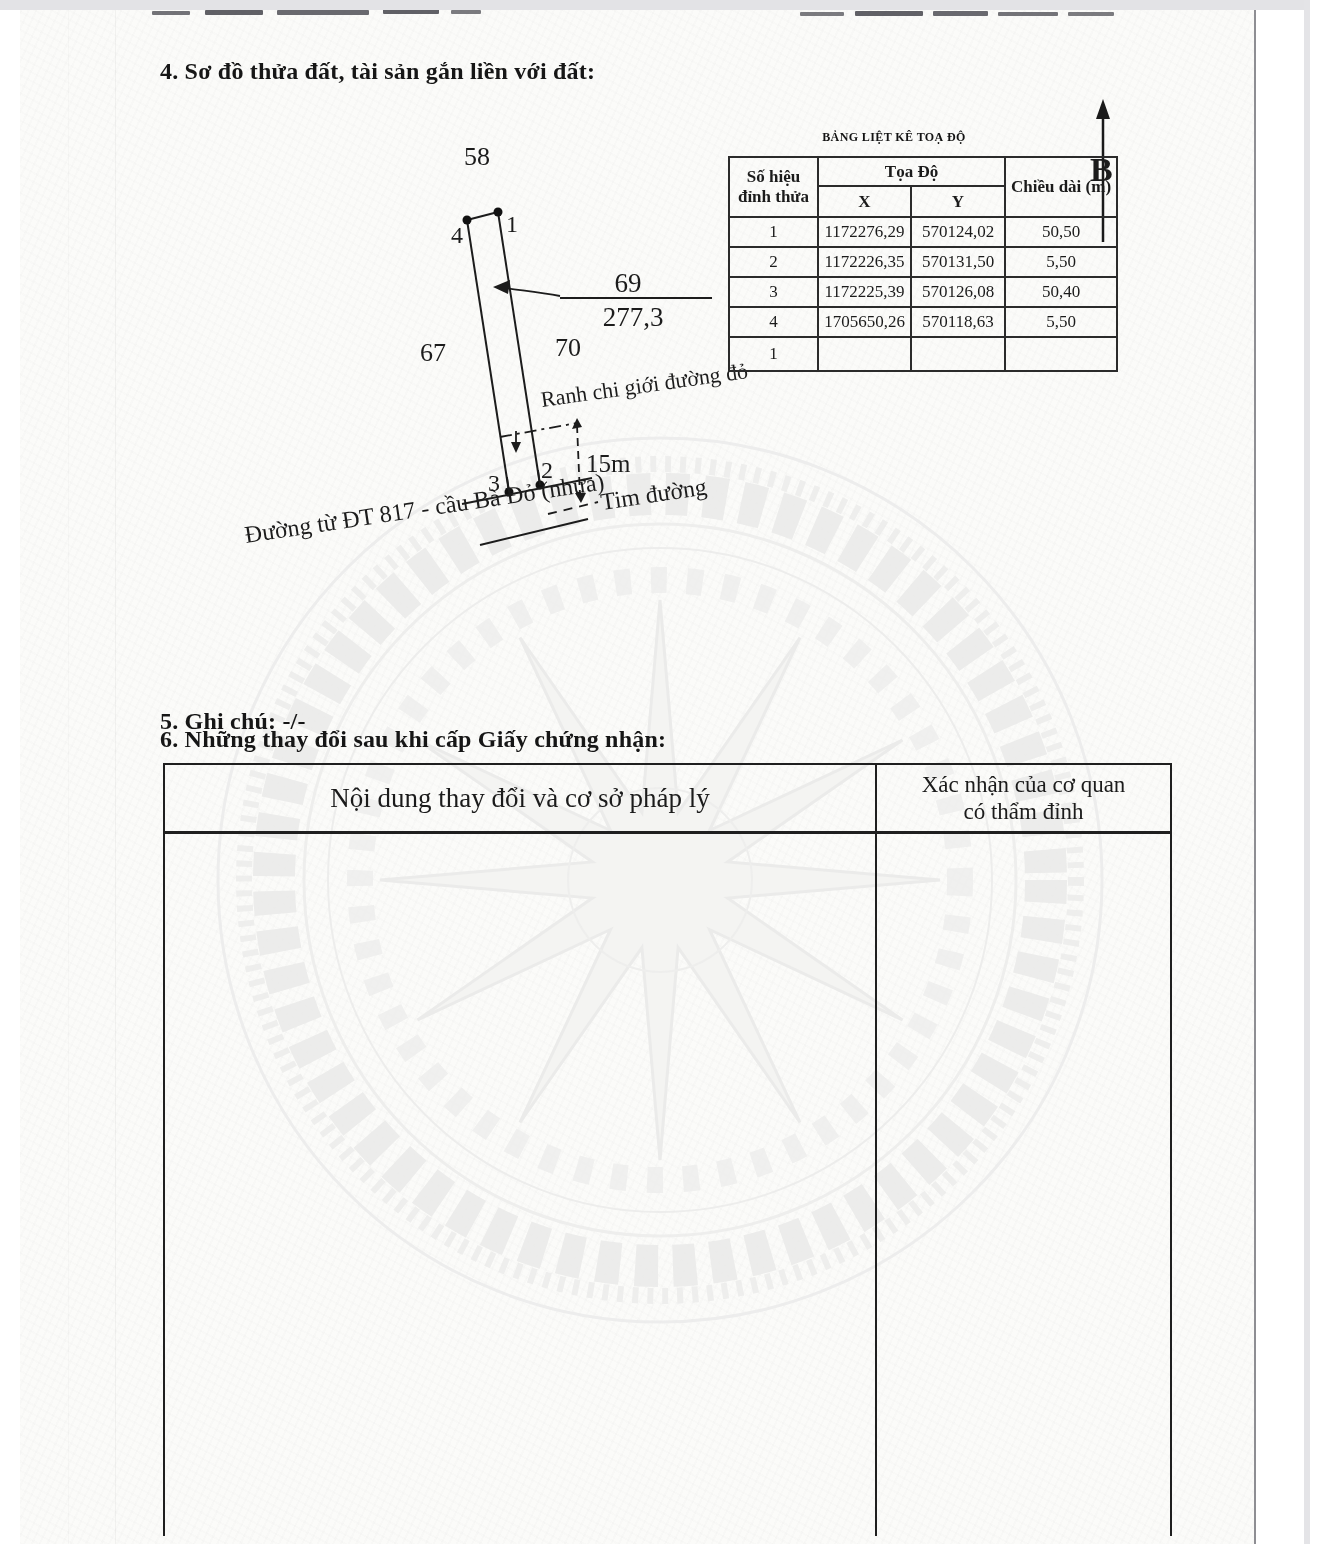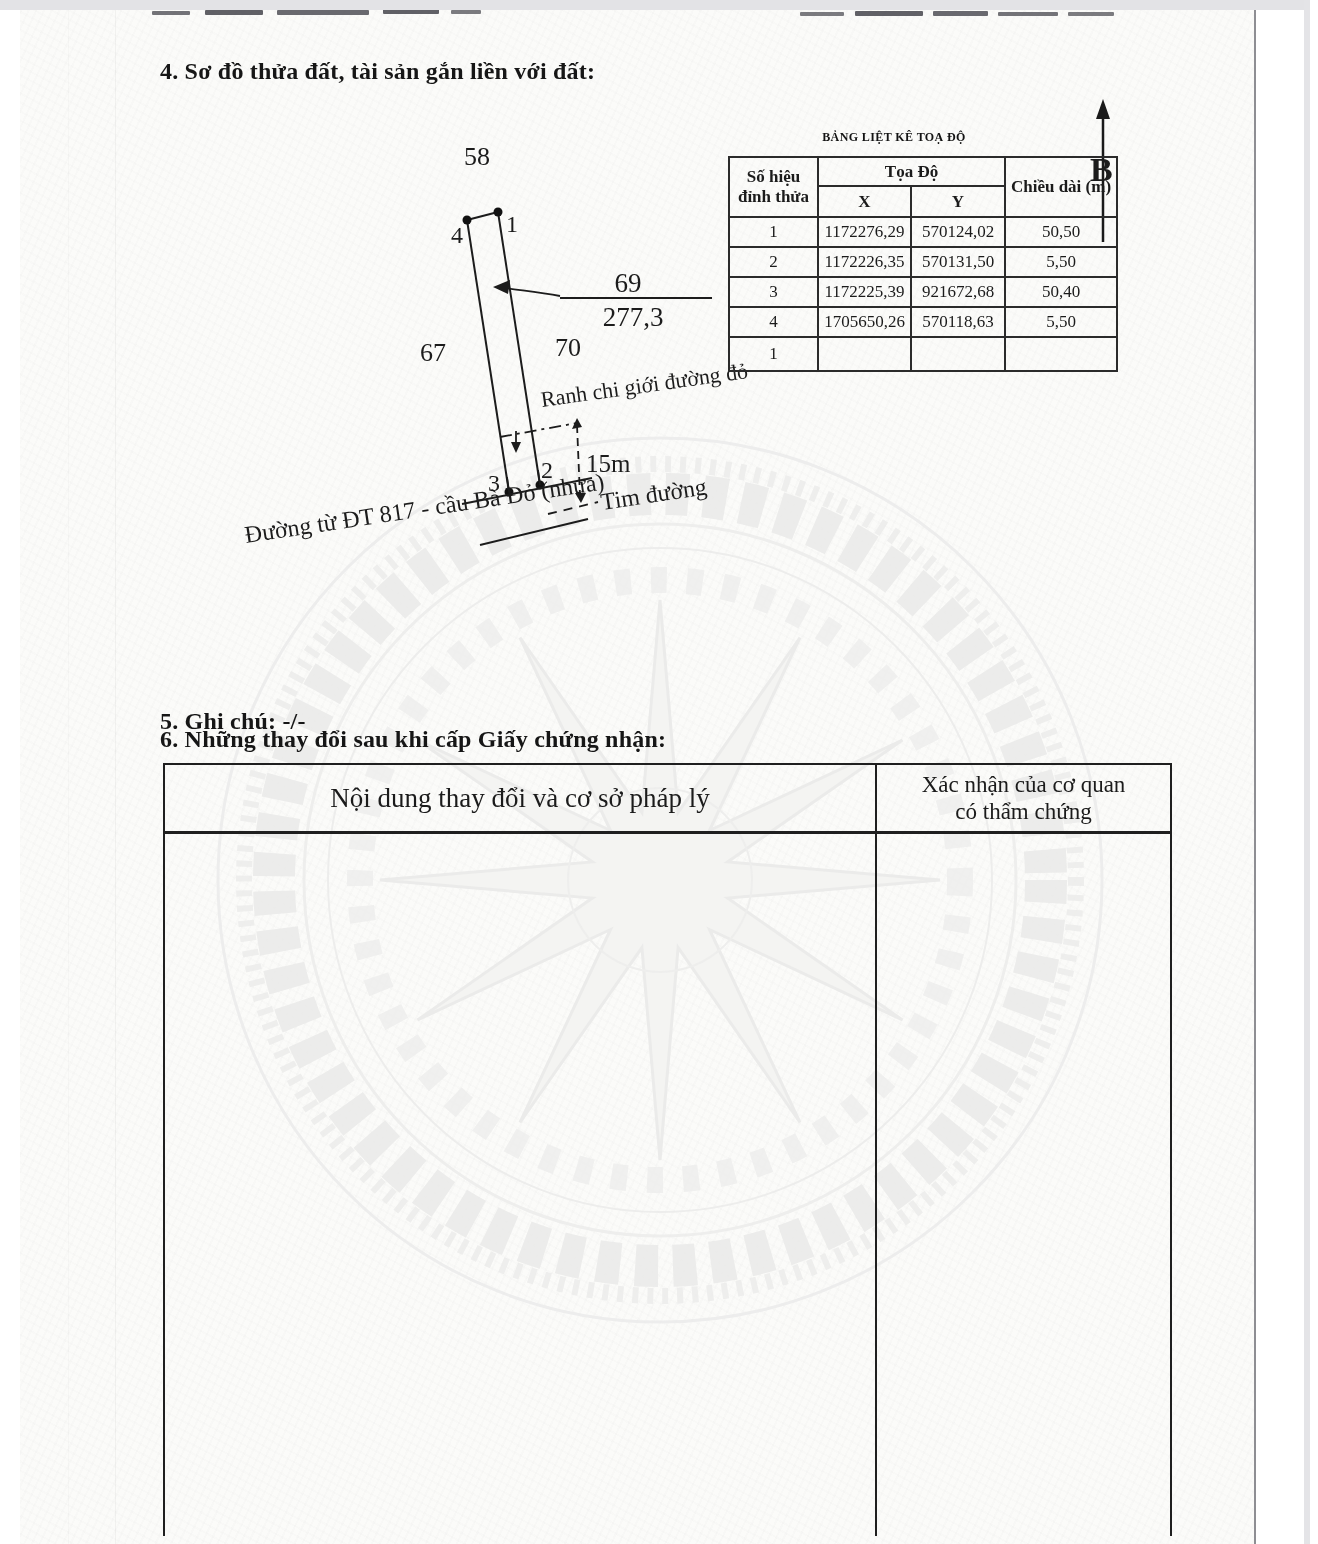--- a/index.html
+++ b/index.html
@@ -171,21 +171,21 @@
     </tr>
     <tr style="height:30px">
       <td>2</td>
       <td>1172226,35</td>
       <td>570131,50</td>
       <td>5,50</td>
     </tr>
     <tr style="height:30px">
       <td>3</td>
       <td>1172225,39</td>
-      <td>921672,68</td>
+      <td>570126,08</td>
       <td>50,40</td>
     </tr>
     <tr style="height:30px">
       <td>4</td>
       <td>1705650,26</td>
       <td>570118,63</td>
       <td>5,50</td>
     </tr>
     <tr style="height:34px">
       <td>1</td>
@@ -198,21 +198,21 @@
 
   <div class="heading" style="left:160px;top:672px;margin-top:36px;">5. Ghi chú: -/-</div>
 
   <div class="heading" style="left:160px;top:726px;text-align:right;">6. Những thay đổi sau khi cấp Giấy chứng nhận:</div>
 
   <div class="changes">
     <div class="ct-header">
       <div class="ct-left">Nội dung thay đổi và cơ sở pháp lý</div>
       <div class="ct-right">
         <span>Xác nhận của cơ quan</span>
-        <span>có thẩm chứng</span>
+        <span>có thẩm đỉnh</span>
       </div>
     </div>
     <div class="ct-body">
       <div class="ct-left"></div>
       <div class="ct-right"></div>
     </div>
   </div>
 
 </div>
 

